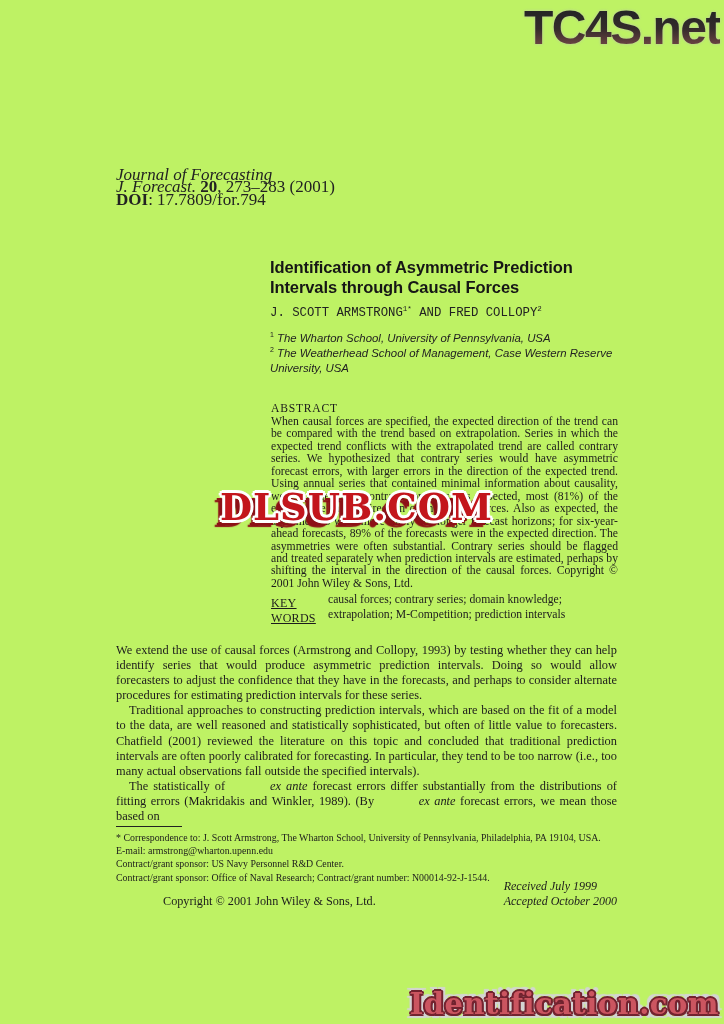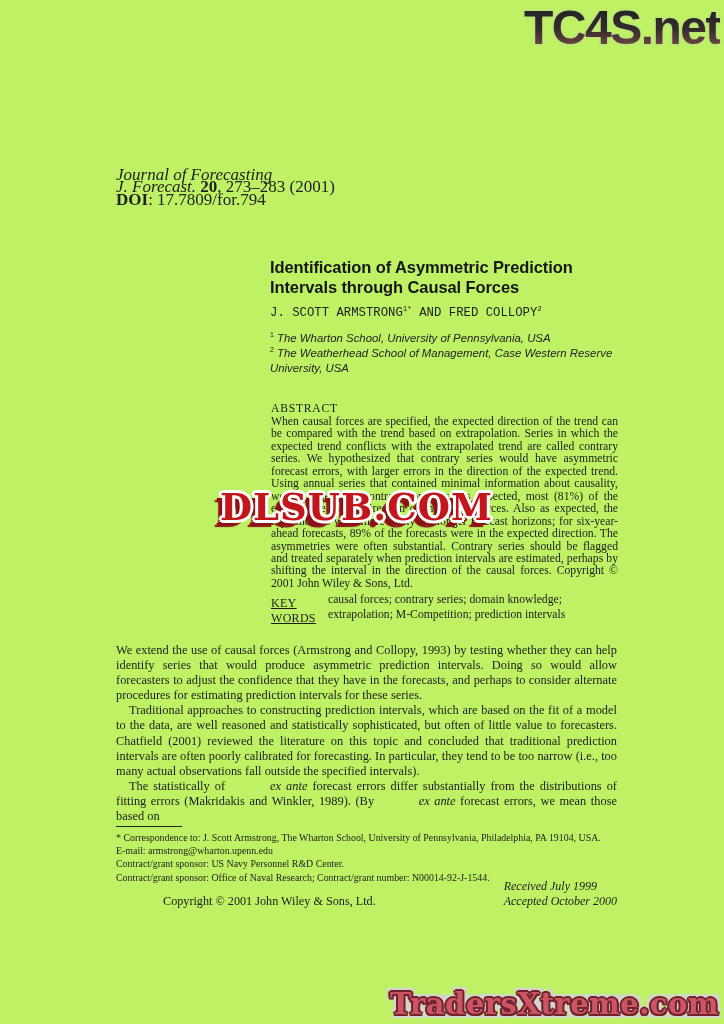--- a/index.html
+++ b/index.html
@@ -186,15 +186,15 @@
     <div>Contract/grant sponsor: US Navy Personnel R&amp;D Center.</div>
     <div>Contract/grant sponsor: Office of Naval Research; Contract/grant number: N00014-92-J-1544.</div>
   </div>
 
   <div class="dates-block">
     <div>Received July 1999</div>
     <div>Accepted October 2000</div>
   </div>
   <div class="copyright-line">Copyright © 2001 John Wiley &amp; Sons, Ltd.</div>
 
-  <div class="wm-bottom">TradersXtreme.com</div>
+  <div class="wm-bottom">Identification.com</div>
 
 </div>
 
 </body></html>

